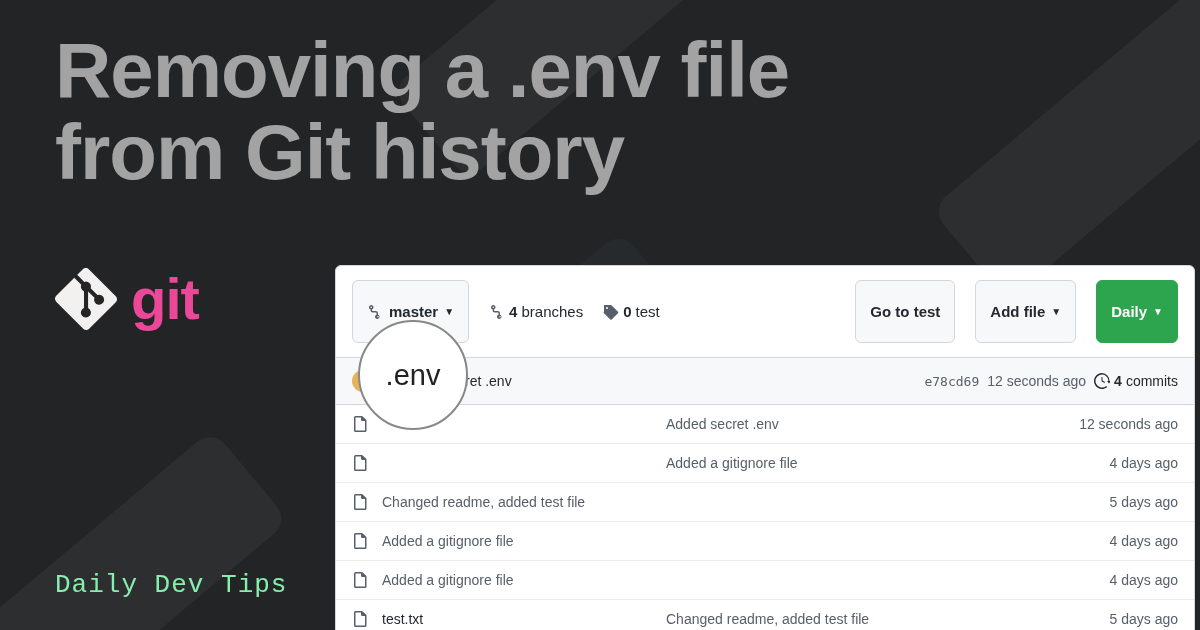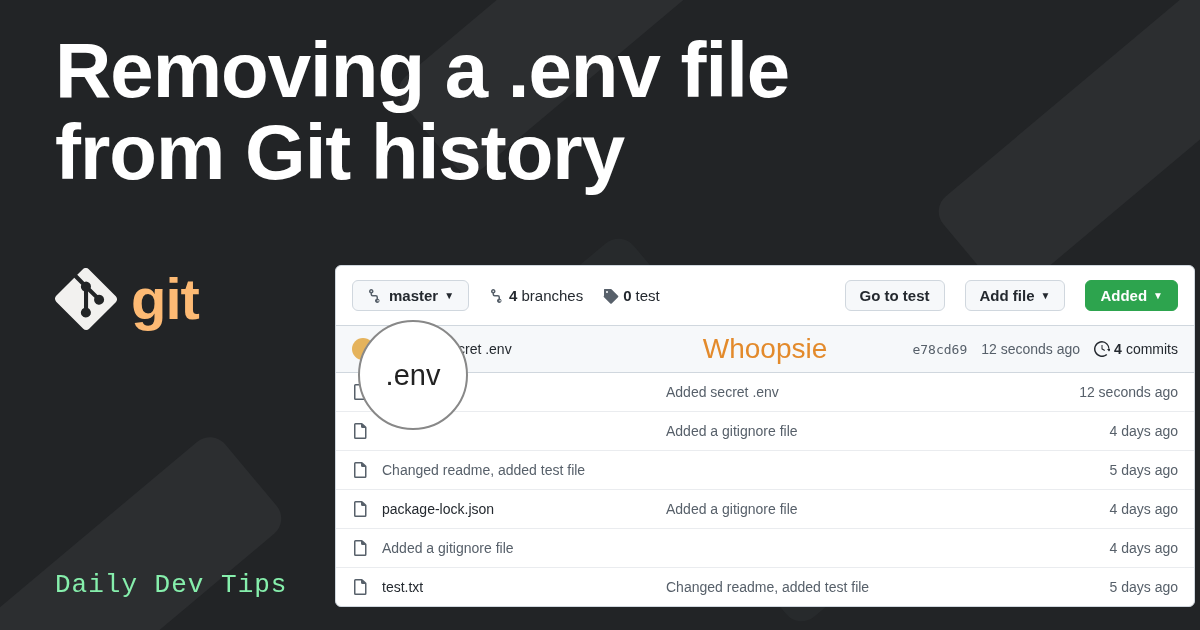--- a/index.html
+++ b/index.html
@@ -20,36 +20,36 @@
   .bg1 { width: 420px; height: 120px; top: -60px; left: 380px; transform: rotate(-40deg); }
   .bg2 { width: 420px; height: 120px; top: 60px; right: -140px; transform: rotate(-40deg); }
   .bg3 { width: 420px; height: 120px; bottom: -40px; left: -120px; transform: rotate(-40deg); }
   .bg4 { width: 420px; height: 120px; bottom: 140px; left: 500px; transform: rotate(50deg); opacity:.6;}
   .title {
     position: absolute;
     top: 30px;
     left: 55px;
     font-size: 78px;
     font-weight: 700;
-    color: #ffffff;
+    color: #a3a3a3;
     line-height: 1.05;
     letter-spacing: -1px;
   }
   .git-logo {
     position: absolute;
     top: 265px;
     left: 55px;
     display: flex;
     align-items: center;
     gap: 14px;
   }
   .git-logo .text {
     font-size: 58px;
     font-weight: 700;
-    color: #fdba74;
+    color: #ec4899;
     letter-spacing: -1px;
   }
   .footer-text {
     position: absolute;
     left: 55px;
     bottom: 30px;
     font-family: "Courier New", monospace;
     font-size: 26px;
     color: #86efac;
     letter-spacing: 1px;
@@ -68,21 +68,21 @@
   }
   .panel-header {
     display: flex;
     align-items: center;
     padding: 14px 16px;
     gap: 20px;
   }
   .gh-btn {
     display: inline-flex;
     align-items: center;
-    padding: 6px 14px;
+    padding: 22px 14px;
     border: 1px solid #d0d7de;
     border-radius: 6px;
     background: #f6f8fa;
     font-size: 15px;
     font-weight: 600;
     color: #24292f;
     gap: 6px;
   }
   .gh-btn.green { background:#2da44e; color:#fff; border-color:#2da44e; }
   .panel-header .spacer { flex: 1; }
@@ -97,21 +97,21 @@
     background:#f6f8fa;
     border-top:1px solid #d0d7de;
     border-bottom:1px solid #d0d7de;
     gap:10px;
     position:relative;
   }
   .commit-row .avatar { width:22px; height:22px; border-radius:50%; background:#e5b35c; flex-shrink:0;}
   .commit-row .msg { font-weight:400; color:#24292f;}
   .commit-row .name { font-weight:700; }
   .commit-row .whoops { color:#e38a2b; font-size:28px; position:absolute; left:50%; transform:translateX(-50%); }
-  .commit-row .right { margin-left:auto; display:flex; align-items:center; gap:14px; color:#57606a;}
+  .commit-row .right { margin-left:auto; display:flex; align-items:center; gap:8px; color:#57606a;}
   .commit-row .sha { font-family: SFMono-Regular, Menlo, monospace; font-size:13px;}
   .commit-row .commits { display:flex; align-items:center; gap:4px; color:#24292f; font-weight:600;}
   
   .file-row {
     display:flex;
     align-items:center;
     padding: 11px 16px;
     border-bottom:1px solid #eaecef;
     gap:14px;
   }
@@ -184,32 +184,31 @@
       <span class="n">0</span>
       <span>test</span>
     </span>
     <span class="spacer"></span>
     <span class="gh-btn">Go to test</span>
     <span class="gh-btn">
       <span>Add file</span>
       <span class="caret">▼</span>
     </span>
     <span class="gh-btn green">
-      <span>Added</span>
+      <span>Daily</span>
       <span class="caret">▼</span>
     </span>
   </div>
 
   <div class="commit-row">
     <span class="avatar"></span>
     <span class="msg">
       <span class="name">is</span>
       <span>Added secret .env</span>
     </span>
-    <span class="whoops">Whoopsie</span>
     <span class="right">
       <span class="sha">e78cd69</span>
       <span>12 seconds ago</span>
       <span class="commits">
         <svg width="16" height="16" viewBox="0 0 16 16">
             <path fill="#24292f" d="M8 0a8 8 0 1 0 5.3 14l-1-1.1A6.5 6.5 0 1 1 14.5 8H13l2 2.5L17 8h-1.5A8 8 0 0 0 8 0zm-.5 4v4.3l3 1.7.5-1-2.5-1.4V4z"></path>
           </svg>
         <span>4</span>
         <span style="font-weight:400;">commits</span>
       </span>
@@ -245,21 +244,20 @@
         </span>
         <span class="fmsg">Changed readme, added test file</span>
         <span class="ftime">5 days ago</span>
       </div>
       <div class="file-row">
         <span class="icon">
           <svg width="16" height="16" viewBox="0 0 16 16">
             <path fill="#57606a" d="M2 1.5A1.5 1.5 0 0 1 3.5 0h6.2a1.5 1.5 0 0 1 1 .4l3.3 3.1a1.5 1.5 0 0 1 .5 1.1v9.9A1.5 1.5 0 0 1 13 16H3.5A1.5 1.5 0 0 1 2 14.5zM3.5 1.5v13H13V5h-2.5A1.5 1.5 0 0 1 9 3.5V1.5z"></path>
           </svg>
         </span>
-        <span class="fname">package-lock.json</span>
         <span class="fmsg">Added a gitignore file</span>
         <span class="ftime">4 days ago</span>
       </div>
       <div class="file-row">
         <span class="icon">
           <svg width="16" height="16" viewBox="0 0 16 16">
             <path fill="#57606a" d="M2 1.5A1.5 1.5 0 0 1 3.5 0h6.2a1.5 1.5 0 0 1 1 .4l3.3 3.1a1.5 1.5 0 0 1 .5 1.1v9.9A1.5 1.5 0 0 1 13 16H3.5A1.5 1.5 0 0 1 2 14.5zM3.5 1.5v13H13V5h-2.5A1.5 1.5 0 0 1 9 3.5V1.5z"></path>
           </svg>
         </span>
         <span class="fmsg">Added a gitignore file</span>

